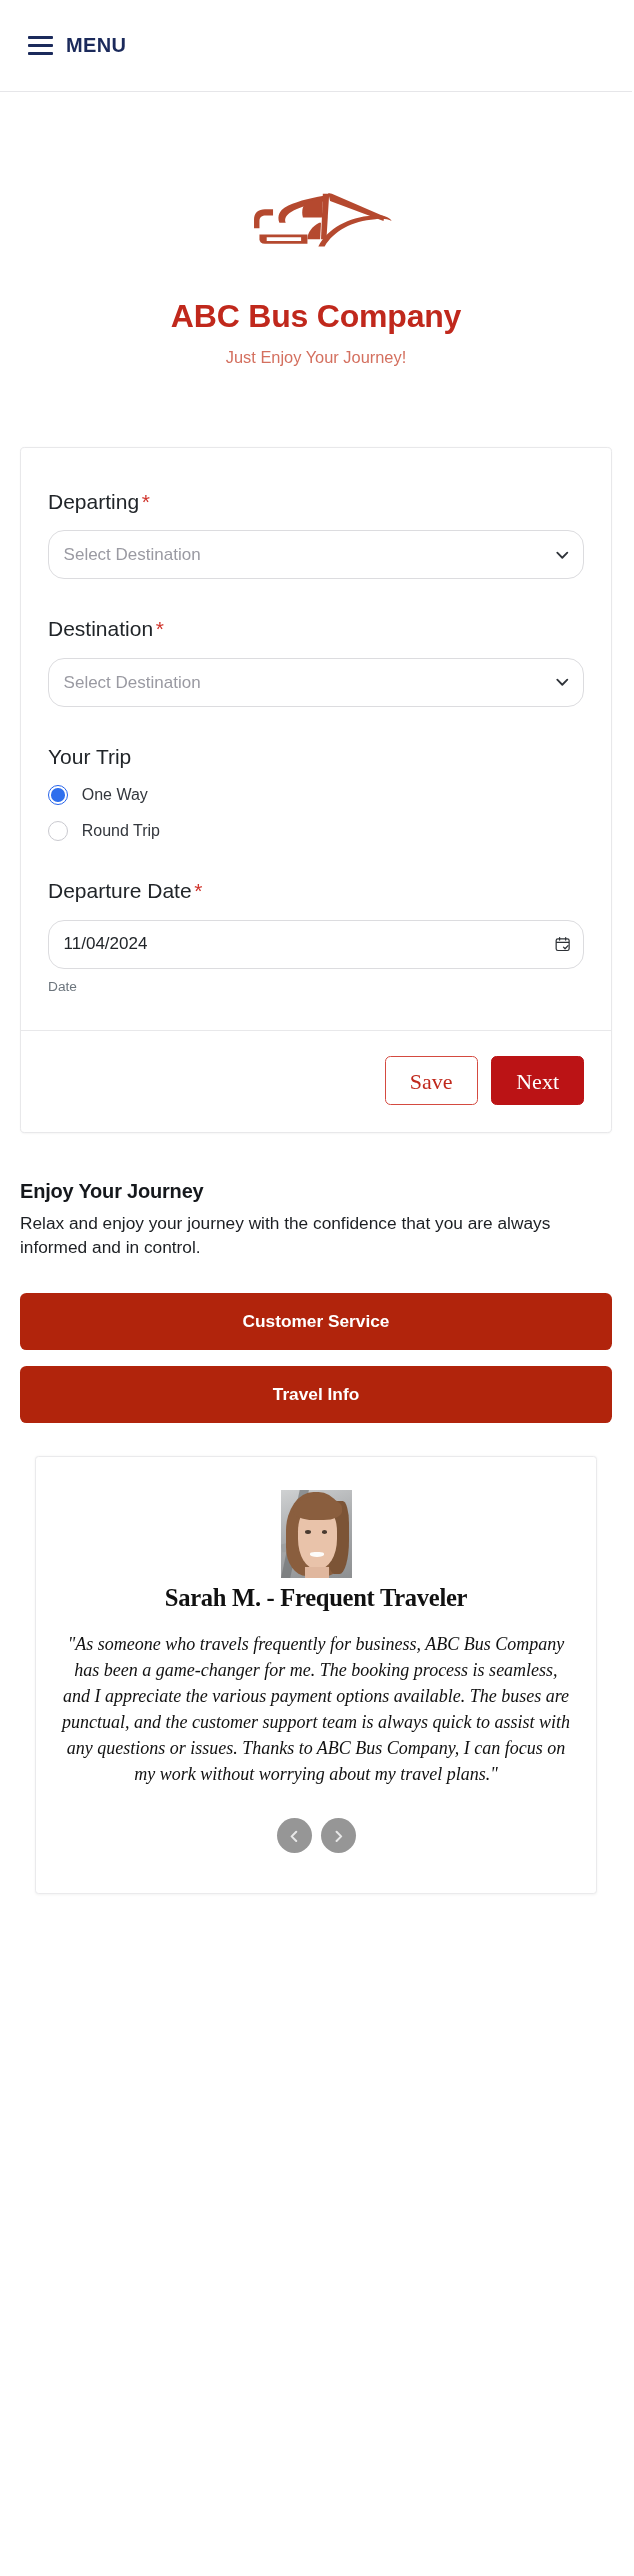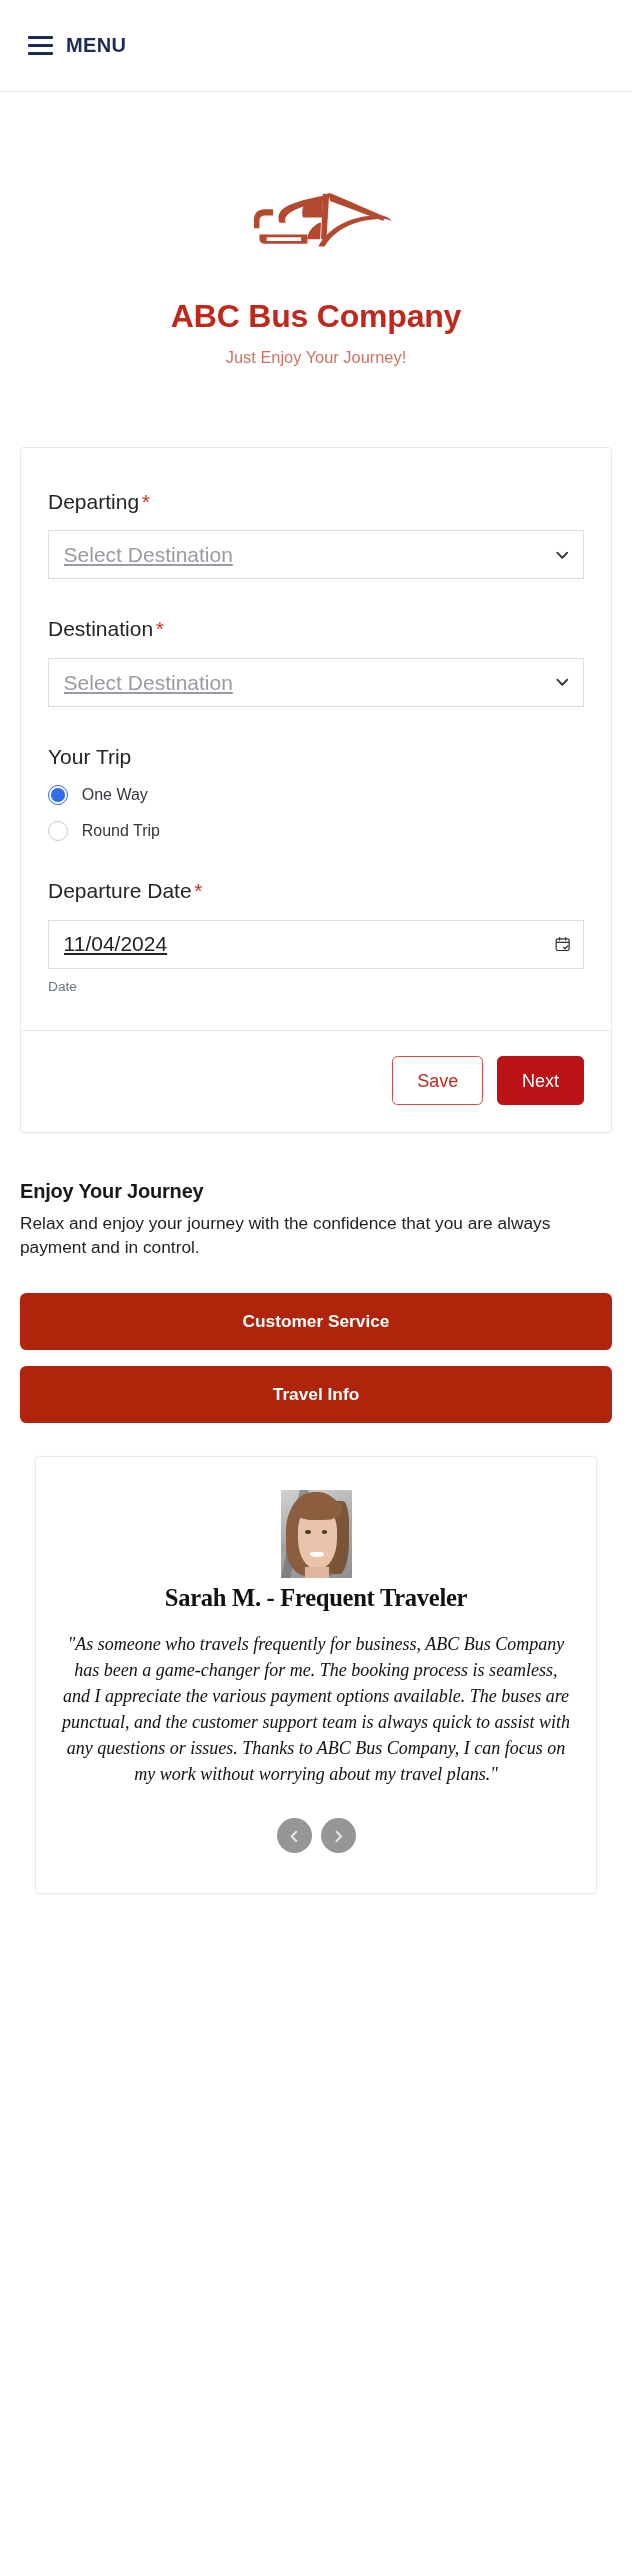--- a/index.html
+++ b/index.html
@@ -102,30 +102,29 @@
     display: block;
   }
   .req { color: #d0342c; margin-left: 2.7px; }
 
   .select-wrap { position: relative; }
   select.select-input,
   input.text-input {
     width: 100%;
     height: 49px;
     padding: 0 40px 0 14.6px;
-    font-size: 21px;
+    font-size: 17px;
     font-family: "Liberation Sans", sans-serif;
     color: #212529;
     background: #ffffff;
     border: 0.9px solid #dcdcdf;
-    border-radius: 0;
+    border-radius: 16px;
     appearance: none;
     -webkit-appearance: none;
     outline: none;
-    text-decoration: underline;
   }
   select.select-input { color: #9a9aa2; }
   .chev {
     position: absolute;
     right: 14.6px;
     top: 50%;
     transform: translateY(-50%);
     pointer-events: none;
     width: 14.6px;
     height: 14.6px;
@@ -183,22 +182,22 @@
   }
 
   .form-footer {
     border-top: 0.9px solid #e8e8ea;
     padding: 25.5px 27px 27px 27px;
     display: flex;
     justify-content: flex-end;
     gap: 13.7px;
   }
   .btn {
-    font-family: Liberation Sans, sans-serif;
-    font-size: 18px;
+    font-family: Liberation Serif, serif;
+    font-size: 22px;
     border-radius: 5.5px;
     cursor: pointer;
     padding: 0 24px;
     height: 49px;
     line-height: 49px;
   }
   .btn-outline {
     background: #ffffff;
     color: #c0281c;
     border: 0.9px solid #d44a40;
@@ -427,21 +426,21 @@
     </div>
 
     <div class="form-footer">
       <button class="btn btn-outline">Save</button>
       <button class="btn btn-solid">Next</button>
     </div>
   </div>
 
   <div class="promo">
     <div class="promo-title">Enjoy Your Journey</div>
-    <div class="promo-text">Relax and enjoy your journey with the confidence that you are always payment and in control.</div>
+    <div class="promo-text">Relax and enjoy your journey with the confidence that you are always informed and in control.</div>
   </div>
 
   <div class="cta-list">
     <button class="cta-btn">Customer Service</button>
     <button class="cta-btn">Travel Info</button>
   </div>
 
   <div class="testimonial-card">
     <div class="avatar">
       <span class="av-bg1"></span>

